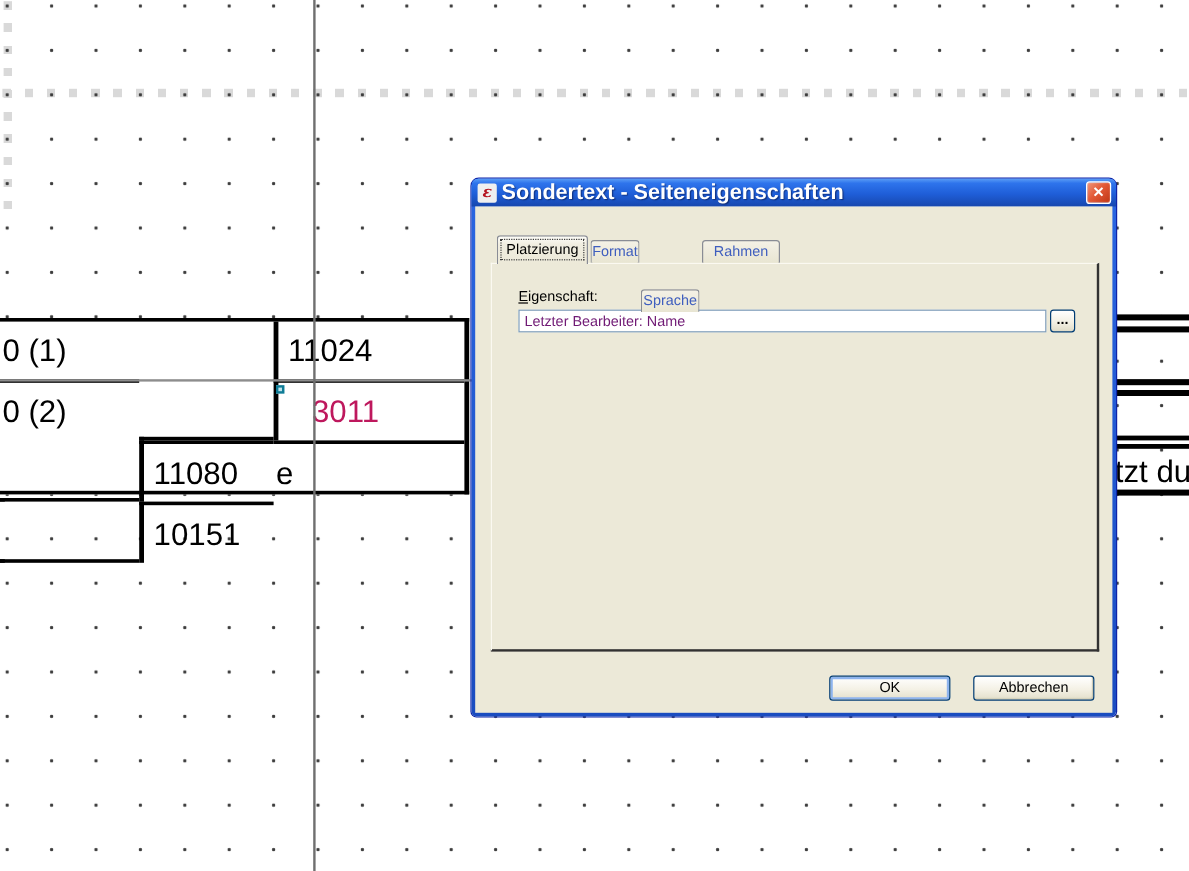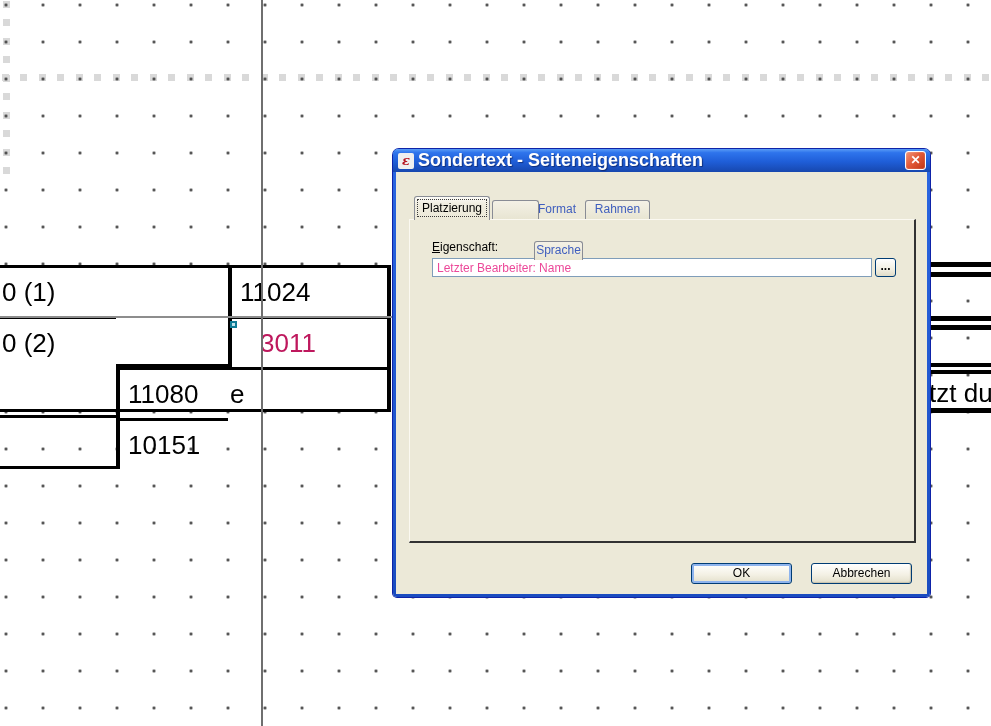--- a/index.html
+++ b/index.html
@@ -55,32 +55,32 @@
     box-shadow:inset 0 0 1px #fff; }
   .dialog-body { position:absolute; left:3px; right:3px; top:23px; bottom:3px; background:#ece9d8; }
 
   .tab { position:absolute; border:1px solid #898c95; border-bottom:none; border-radius:3px 3px 0 0;
     text-align:center; cursor:pointer; }
   .tab.active { background:linear-gradient(180deg,#fdfcf8,#f0ede0 30%,#ece9d8); color:#000;
     left:18px; top:24px; width:76px; height:24px; line-height:22px; z-index:3;
     outline:1px dotted #3a3a3a; outline-offset:-4px; }
   .tab.inactive { background:linear-gradient(180deg,#f4f1e6,#e8e5d2); color:#3f5ebe;
     top:28px; height:19px; line-height:17px; z-index:2; }
-  .tab.t-format  { left:96px;  width:41px;padding-left:45px; }
+  .tab.t-format  { left:96px;  width:41px; }
   .tab.t-sprache { left:138px; width:49px;margin-top:41px; }
   .tab.t-rahmen  { left:189px; width:65px; }
 
   .tab-panel { position:absolute; left:13px; top:47px; width:507px; height:324px; background:#ece9d8;
     border-top:1.5px solid #fbf9f1; border-left:1.5px solid #fbf9f1;
     border-right:2px solid #323232; border-bottom:2px solid #323232; z-index:1; }
   .prop-label { position:absolute; left:22px; top:20px; color:#000; }
   .prop-label .accel { text-decoration:underline; }
   .prop-field { position:absolute; left:22px; top:38px; width:440px; height:19px;
     border:1px solid #7f9db9; background:#fff; font:12px "Liberation Sans",sans-serif;
-    padding:0 4px; color:#ec4899; }
+    padding:0 4px; color:#701a75; }
   .browse-btn { position:absolute; left:465px; top:38px; width:21px; height:19px;
     border:1px solid #003c74; border-radius:3px;
     background:linear-gradient(180deg,#fff,#f2efe2 60%,#e0dcc8);
     font-weight:bold; line-height:14px; text-align:center; cursor:pointer; color:#000; }
 
   .xp-btn { position:absolute; top:391px; width:101px; height:21px;
     border:1px solid #003c74; border-radius:3px;
     background:linear-gradient(180deg,#ffffff,#f4f1e5 55%,#e3dfca);
     font:12px "Liberation Sans",sans-serif; color:#000; text-align:center; line-height:19px; cursor:pointer;
     box-shadow:inset -1px -1px 1px #c8c4ad; }

